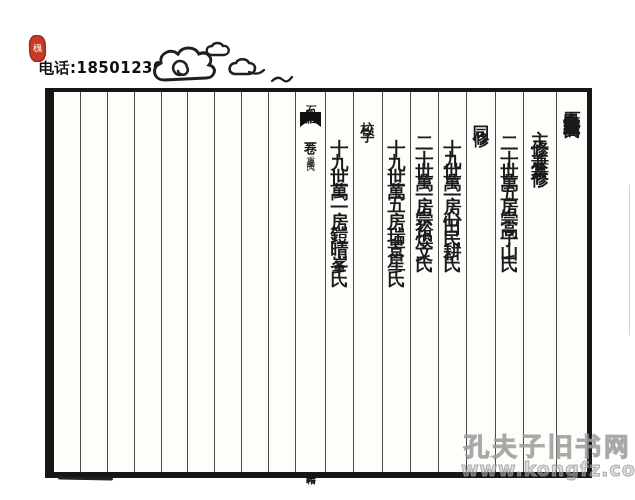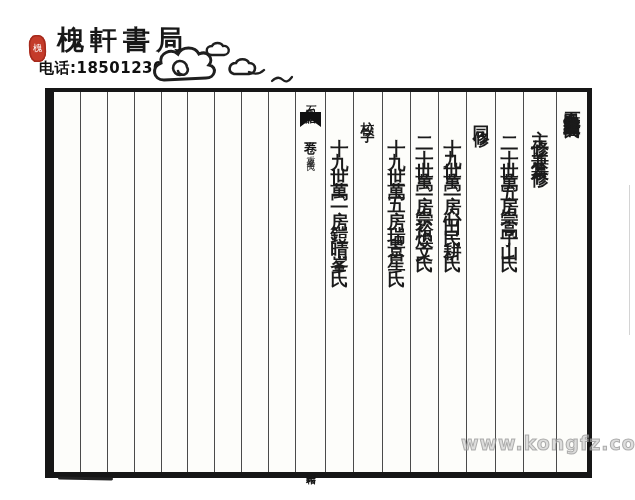--- a/index.html
+++ b/index.html
@@ -86,21 +86,20 @@
     color:rgba(190,190,190,.5);-webkit-text-stroke:1px rgba(150,150,150,.75);
   }
 </style>
 </head>
 <body>
 
 <div class="header">
   <div class="seal">
     <span>槐</span>
   </div>
-  <div class="shop-title">槐軒書局</div>
   <div class="phone">电话:18501230386</div>
   <svg class="clouds" width="160" height="50" viewBox="0 0 160 50">
     <g fill="#ffffff" stroke="#1f1f1f" stroke-width="3" stroke-linecap="round">
       <path d="M14 42 c-11 0 -13 -13 -3 -17 c-2 -10 10 -15 17 -9 c4 -8 17 -8 21 0 c9 -4 15 5 10 11 c9 2 6 13 -3 13 z"></path>
       <path d="M62 17 c-7 0 -7 -9 0 -9 c2 -4 9 -4 11 0 c7 -1 8 8 1 9 z" stroke-width="2.4"></path>
       <path d="M84 36 c-7 -2 -5 -11 2 -11 c2 -5 11 -5 13 0 c8 0 8 10 0 11 z" stroke-width="2.6"></path>
     </g>
     <g fill="none" stroke="#1f1f1f" stroke-linecap="round">
       <path d="M30 37 a7 7 0 1 1 7 -8 a5 5 0 1 1 -9 4" stroke-width="2.6"></path>
       <path d="M99 34 q9 4 15 -2" stroke-width="2.4"></path>
@@ -153,14 +152,15 @@
     <div class="col c-blank"></div>
     <div class="col c-blank"></div>
     <div class="col c-blank"></div>
     <div class="col c-blank"></div>
   </div>
 
 <div class="scan-edge"></div>
 <div class="ink-smear"></div>
 
 <div class="watermark">
+  <div class="wm-name">孔夫子旧书网</div>
   <div class="wm-url">www.kongfz.com</div>
 </div>
 
 </body></html>

